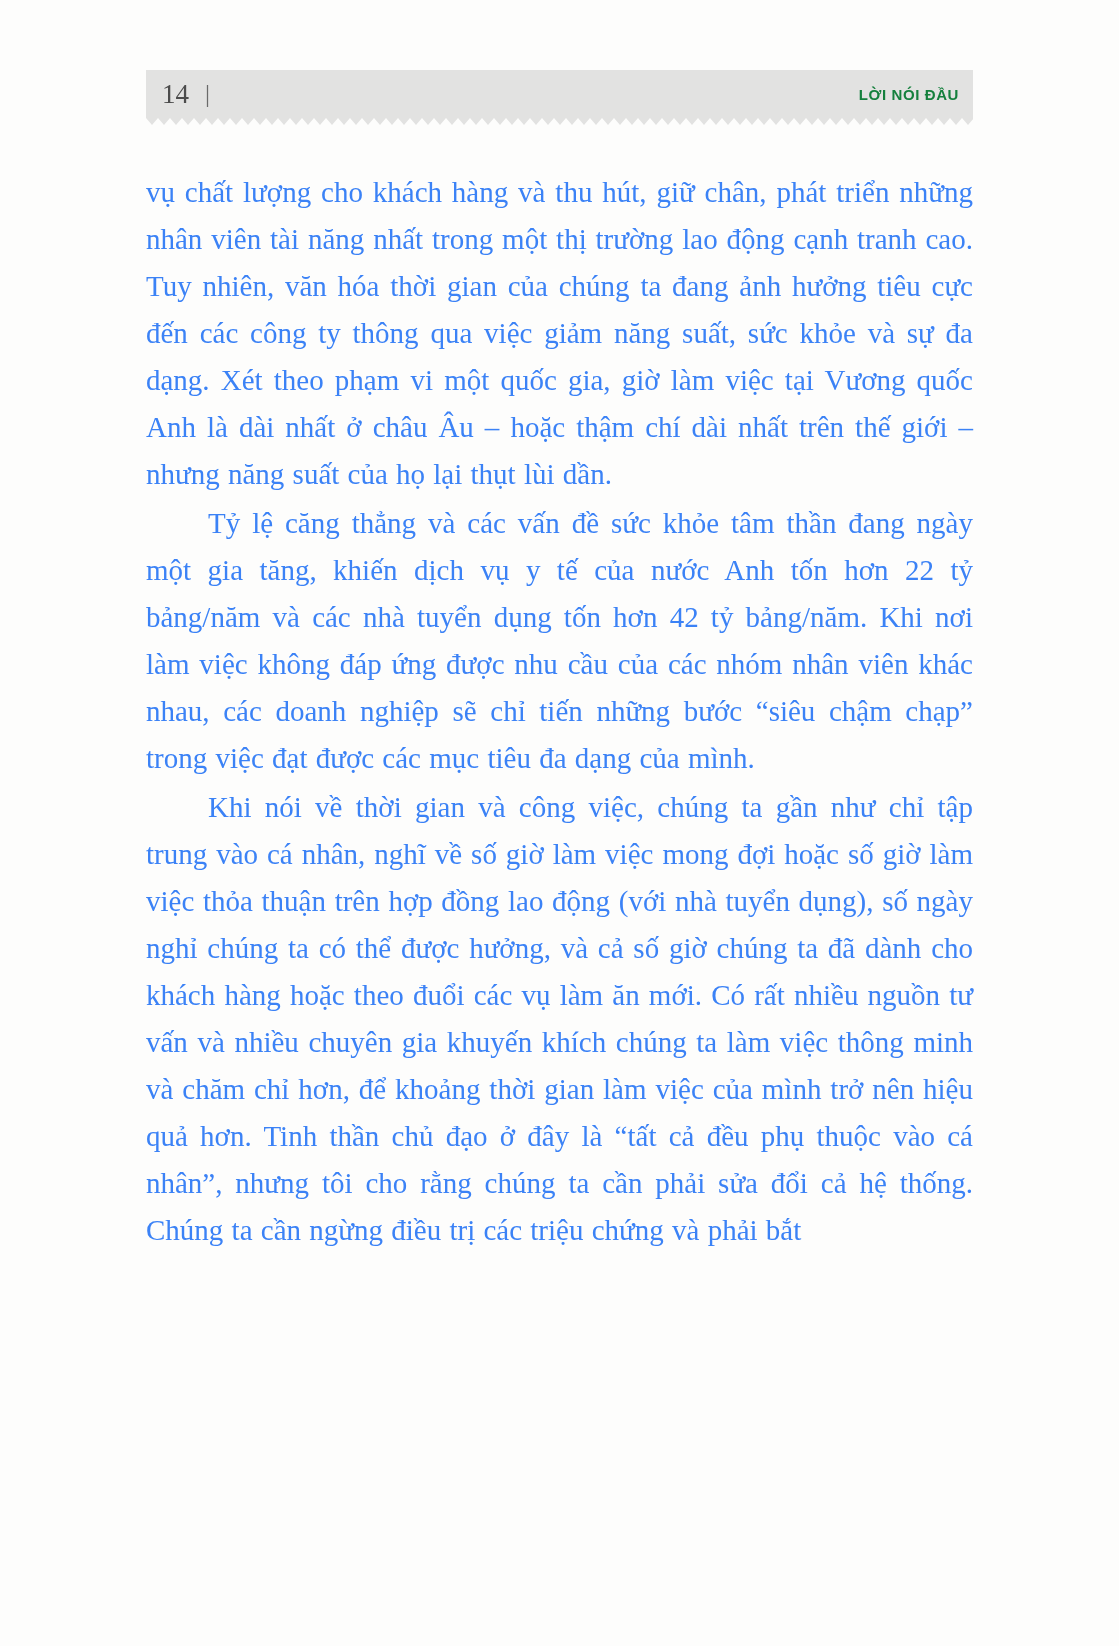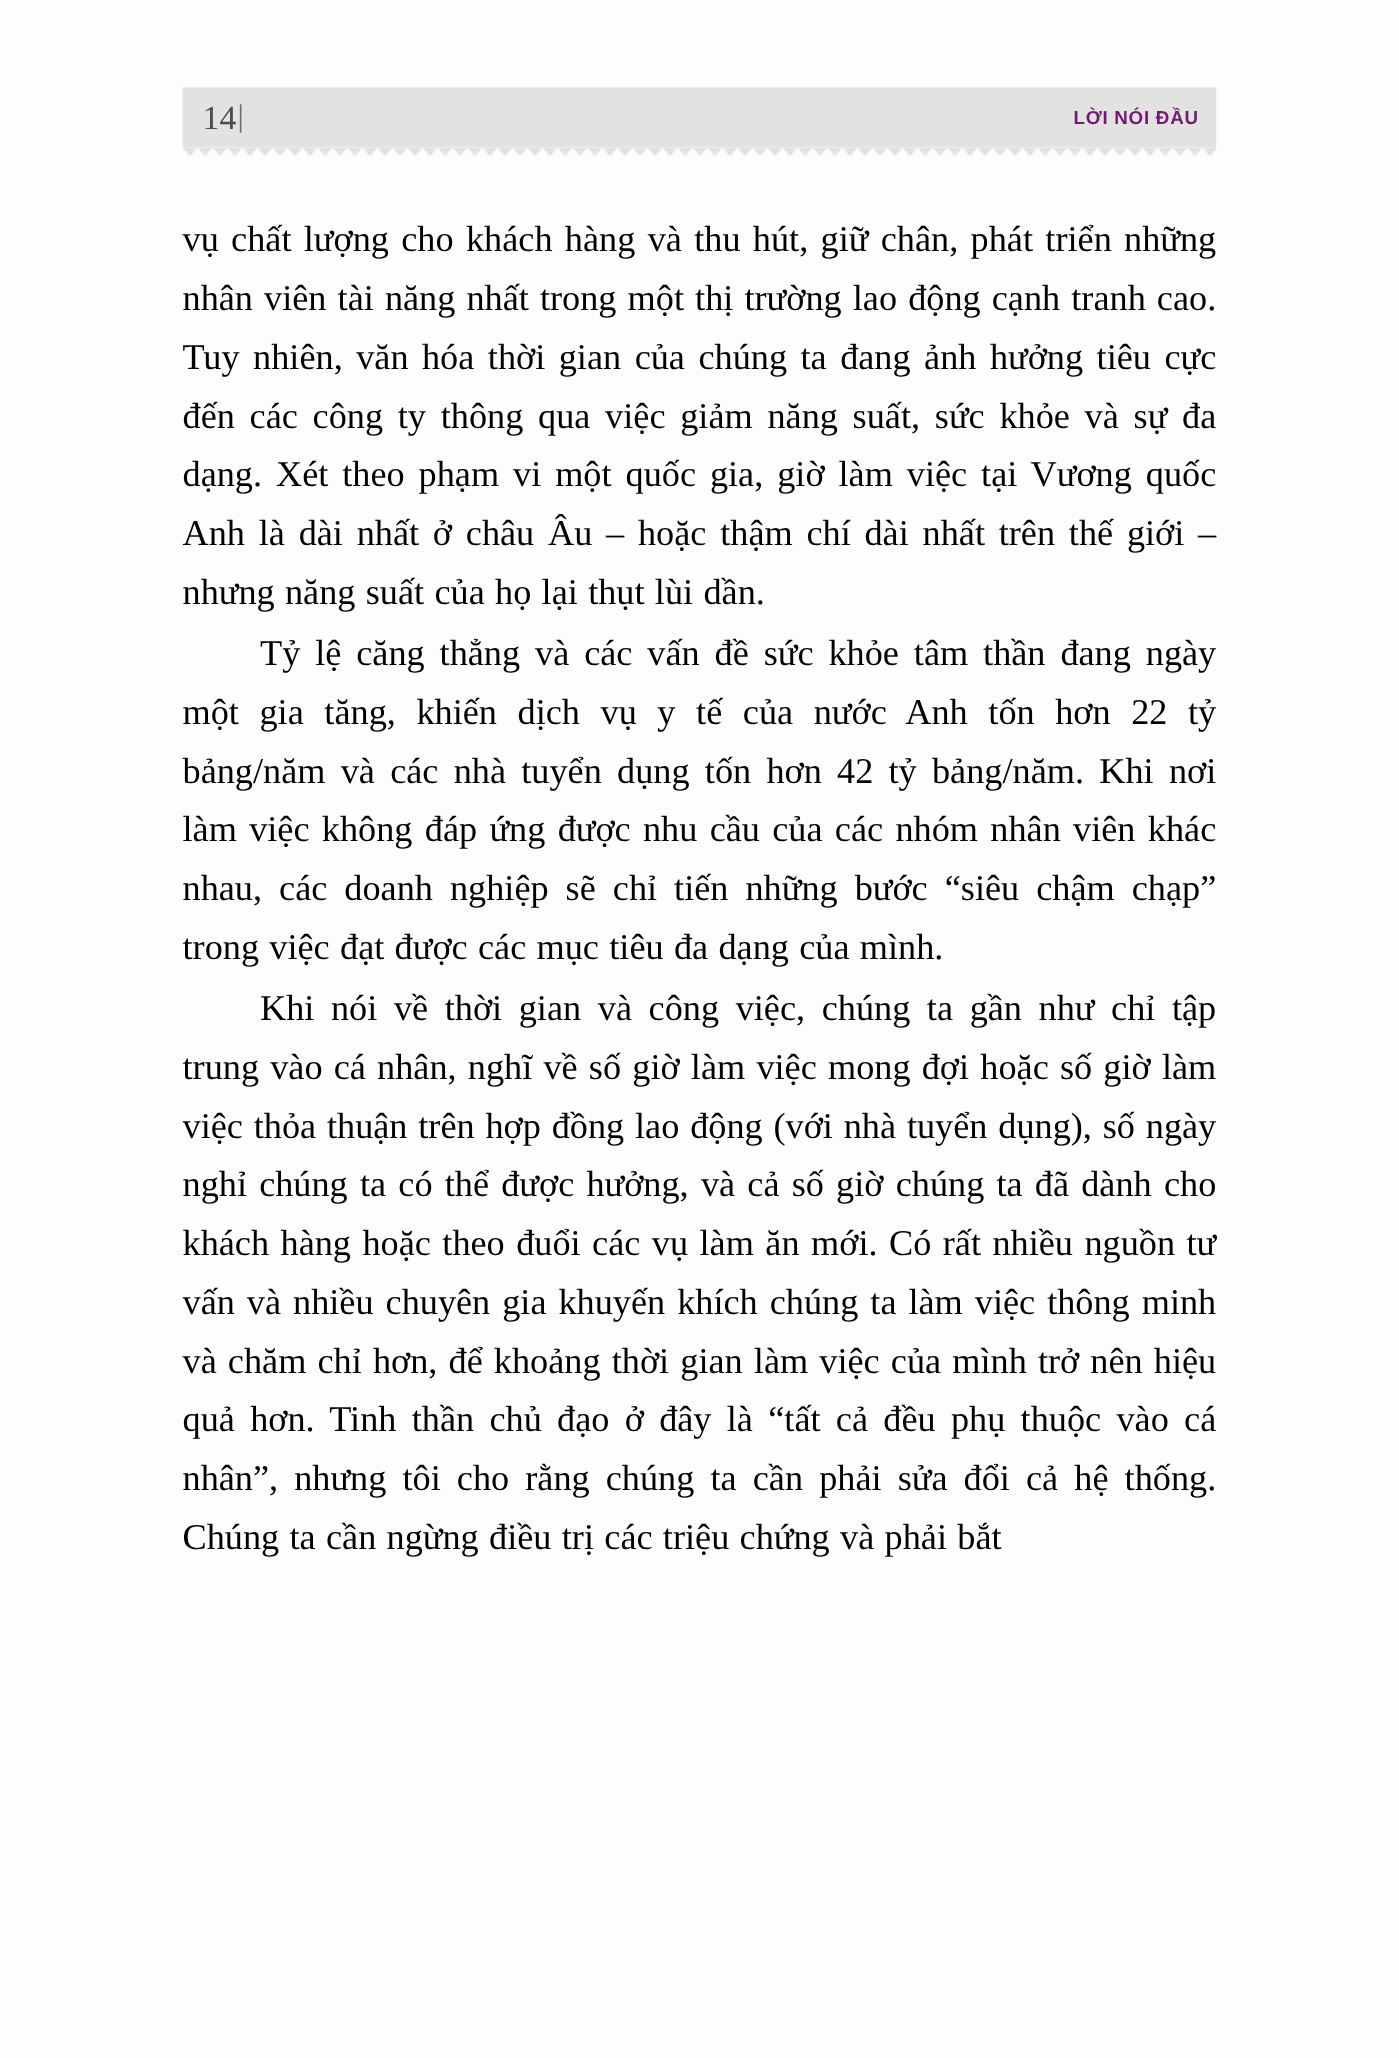--- a/index.html
+++ b/index.html
@@ -32,50 +32,50 @@
     height: 48px;
     display: flex;
     justify-content: space-between;
     align-items: center;
     padding: 0 14px 0 16px;
   }
 
   .page-num-group {
     display: flex;
     align-items: center;
-    gap: 1px;
+    gap: 16px;
     font-family: "Liberation Serif", serif;
     font-size: 27px;
     color: #4c4c4c;
   }
 
   .page-num-sep {
     font-size: 25px;
     color: #6a6a6a;
     font-weight: 400;
   }
 
   .header-title {
     font-family: "Liberation Sans", sans-serif;
     font-size: 15px;
     font-weight: bold;
     letter-spacing: 0.6px;
-    color: #701a75;
+    color: #15803d;
   }
 
   .zigzag-svg {
     display: block;
     width: 100%;
     height: 7px;
   }
 
   
   .content {
     margin-top: 44px;
-    color: #000000;
+    color: #3b82f6;
   }
 
   .para {
     font-size: 29px;
     line-height: 47px;
     text-align: justify;
     text-indent: 62px;
     word-spacing: 1px;
   }
 

